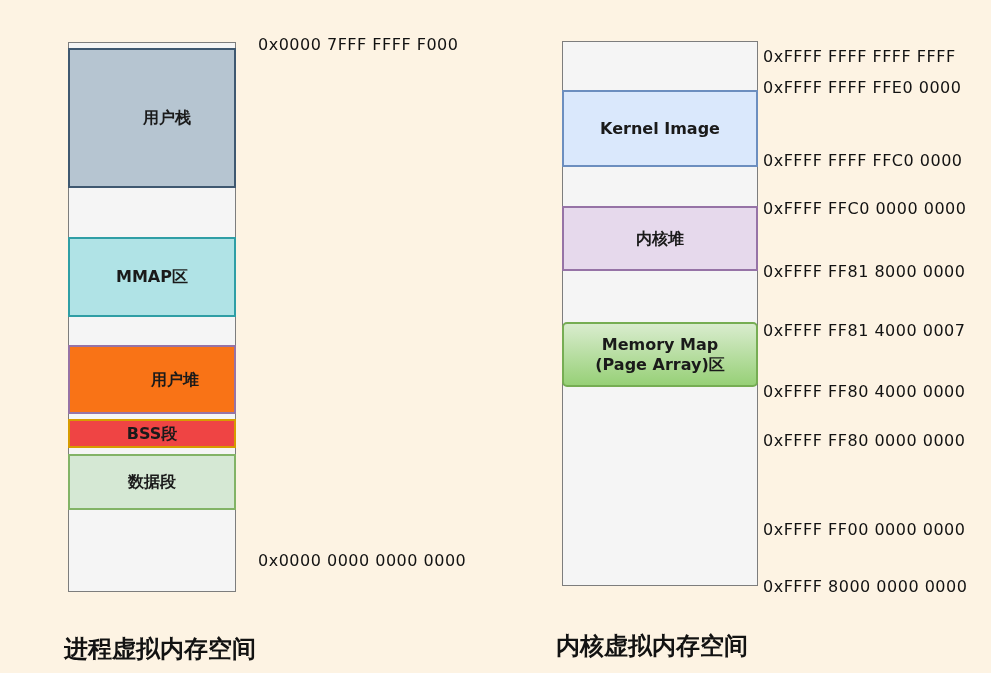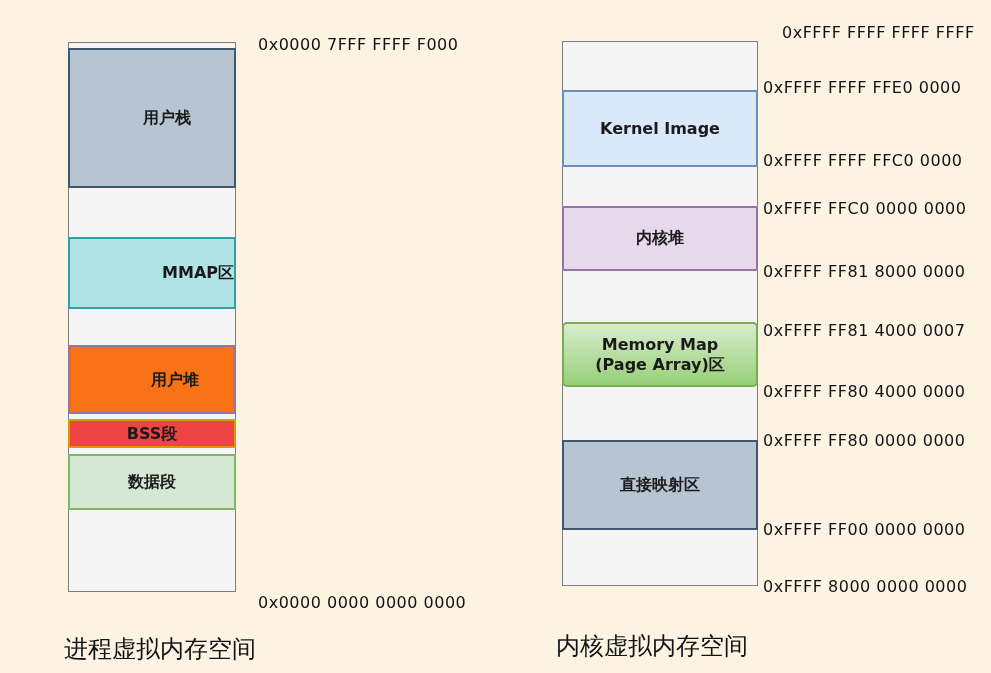--- a/index.html
+++ b/index.html
@@ -28,74 +28,71 @@
   }
   .address{
     position:absolute;
     font-size:16px;font-weight:400;color:#121212;
     letter-spacing:.5px;white-space:nowrap;line-height:17px;
   }
   .addr-process .address{left:258px;}
   .addr-kernel .address{left:763px;}
   .caption{
     position:absolute;
-    font-size:24px;font-weight:400;color:#121212;
+    font-size:24px;font-weight:700;color:#121212;
     white-space:nowrap;
   }
   .caption-process{left:64px;top:633px;}
   .caption-kernel{left:556px;top:630px;}
 </style>
 </head>
 <body style="background: rgb(253, 243, 227);">
 
 <div class="canvas">
 
   <div class="diagram">
     <div class="column column-process">
         <div class="segment" style="top: 5px; height: 140px; background: rgb(182, 197, 209); border-color: rgb(63, 88, 112); padding-left: 30px;">
           <span>用户栈</span>
         </div>
-        <div class="segment" style="top: 194px; height: 72px; background: rgb(176, 227, 230); border-color: rgb(47, 158, 165); justify-content: flex-end;">
+        <div class="segment" style="top: 194px; height: 80px; background: rgb(176, 227, 230); border-color: rgb(47, 158, 165);">
           <span>MMAP区</span>
         </div>
         <div class="segment" style="top: 302px; height: 69px; background: #f97316; border-color: rgb(150, 115, 166); padding-left: 46px;">
           <span>用户堆</span>
         </div>
         <div class="segment" style="top: 376px; height: 29px; background: #ef4444; border-color: rgb(215, 155, 0);">
           <span>BSS段</span>
         </div>
         <div class="segment" style="top: 411px; height: 56px; background: rgb(213, 232, 212); border-color: rgb(130, 179, 102);">
           <span>数据段</span>
         </div>
       </div>
     <div class="addr-process">
         <div class="address" style="top: 36px;">0x0000 7FFF FFFF F000</div>
-        <div class="address" style="top: 594px;">0x0000 0000 0000 0000</div>
+        <div class="address" style="top: 552px;">0x0000 0000 0000 0000</div>
       </div>
     <div class="caption caption-process">进程虚拟内存空间</div>
   </div>
 
   <div class="diagram">
     <div class="column column-kernel">
         <div class="segment" style="top: 48px; height: 77px; background: rgb(218, 232, 252); border-color: rgb(108, 142, 191);">
           <span>Kernel Image</span>
         </div>
-        <div class="segment" style="top: 164px; height: 65px; background: rgb(230, 217, 236); border-color: rgb(150, 115, 166); font-family: Liberation Mono, monospace;">
+        <div class="segment" style="top: 164px; height: 65px; background: rgb(230, 217, 236); border-color: rgb(150, 115, 166);">
           <span>内核堆</span>
         </div>
         <div class="segment" style="top: 280px; height: 65px; background: linear-gradient(rgb(217, 236, 206), rgb(151, 208, 119)); border-color: rgb(118, 173, 83); border-radius: 5px;">
           <span>Memory Map
 (Page Array)区</span>
         </div>
-        <div class="segment" style="top: 398px; height: 90px; background: rgb(182, 197, 209); border-color: rgb(63, 88, 112);">
-          <span>直接映射区</span>
-        </div>
       </div>
     <div class="addr-kernel">
-        <div class="address" style="top: 24px; margin-left: 19px;">0xFFFF FFFF FFFF FFFF</div>
+        <div class="address" style="top: 48px;">0xFFFF FFFF FFFF FFFF</div>
         <div class="address" style="top: 79px;">0xFFFF FFFF FFE0 0000</div>
         <div class="address" style="top: 152px;">0xFFFF FFFF FFC0 0000</div>
         <div class="address" style="top: 200px;">0xFFFF FFC0 0000 0000</div>
         <div class="address" style="top: 263px;">0xFFFF FF81 8000 0000</div>
         <div class="address" style="top: 322px;">0xFFFF FF81 4000 0007</div>
         <div class="address" style="top: 383px;">0xFFFF FF80 4000 0000</div>
         <div class="address" style="top: 432px;">0xFFFF FF80 0000 0000</div>
         <div class="address" style="top: 521px;">0xFFFF FF00 0000 0000</div>
         <div class="address" style="top: 578px;">0xFFFF 8000 0000 0000</div>
       </div>

